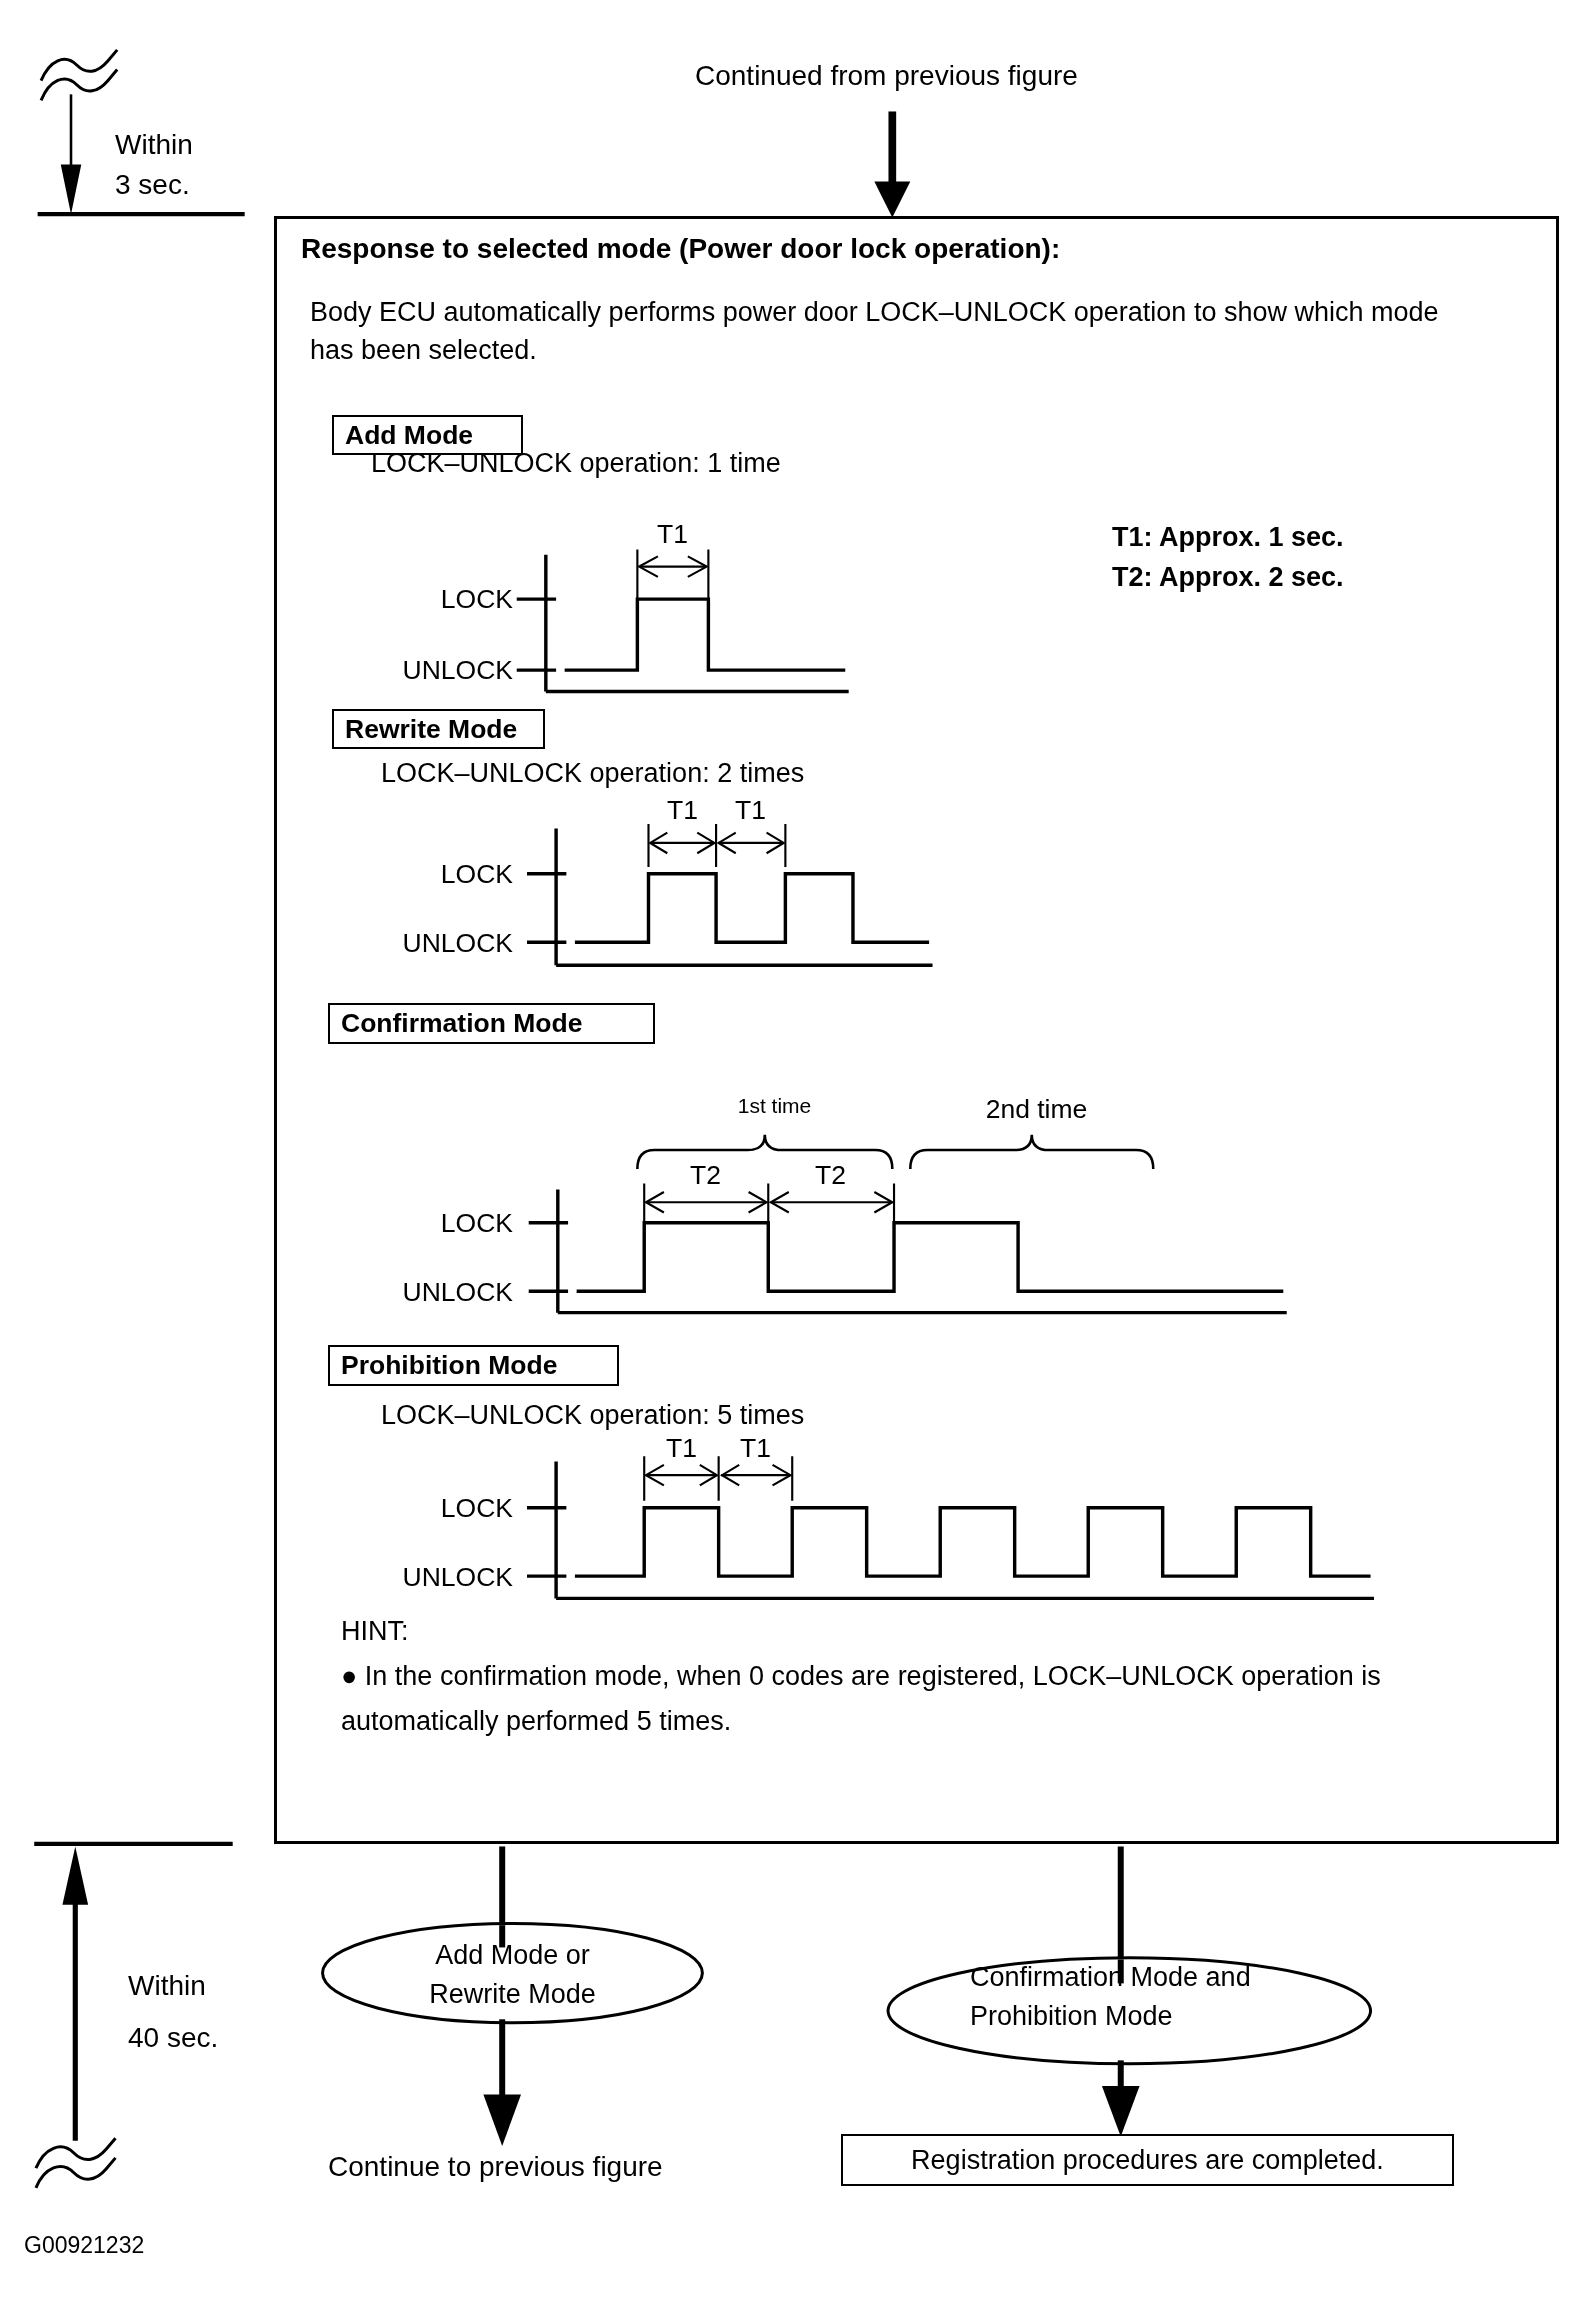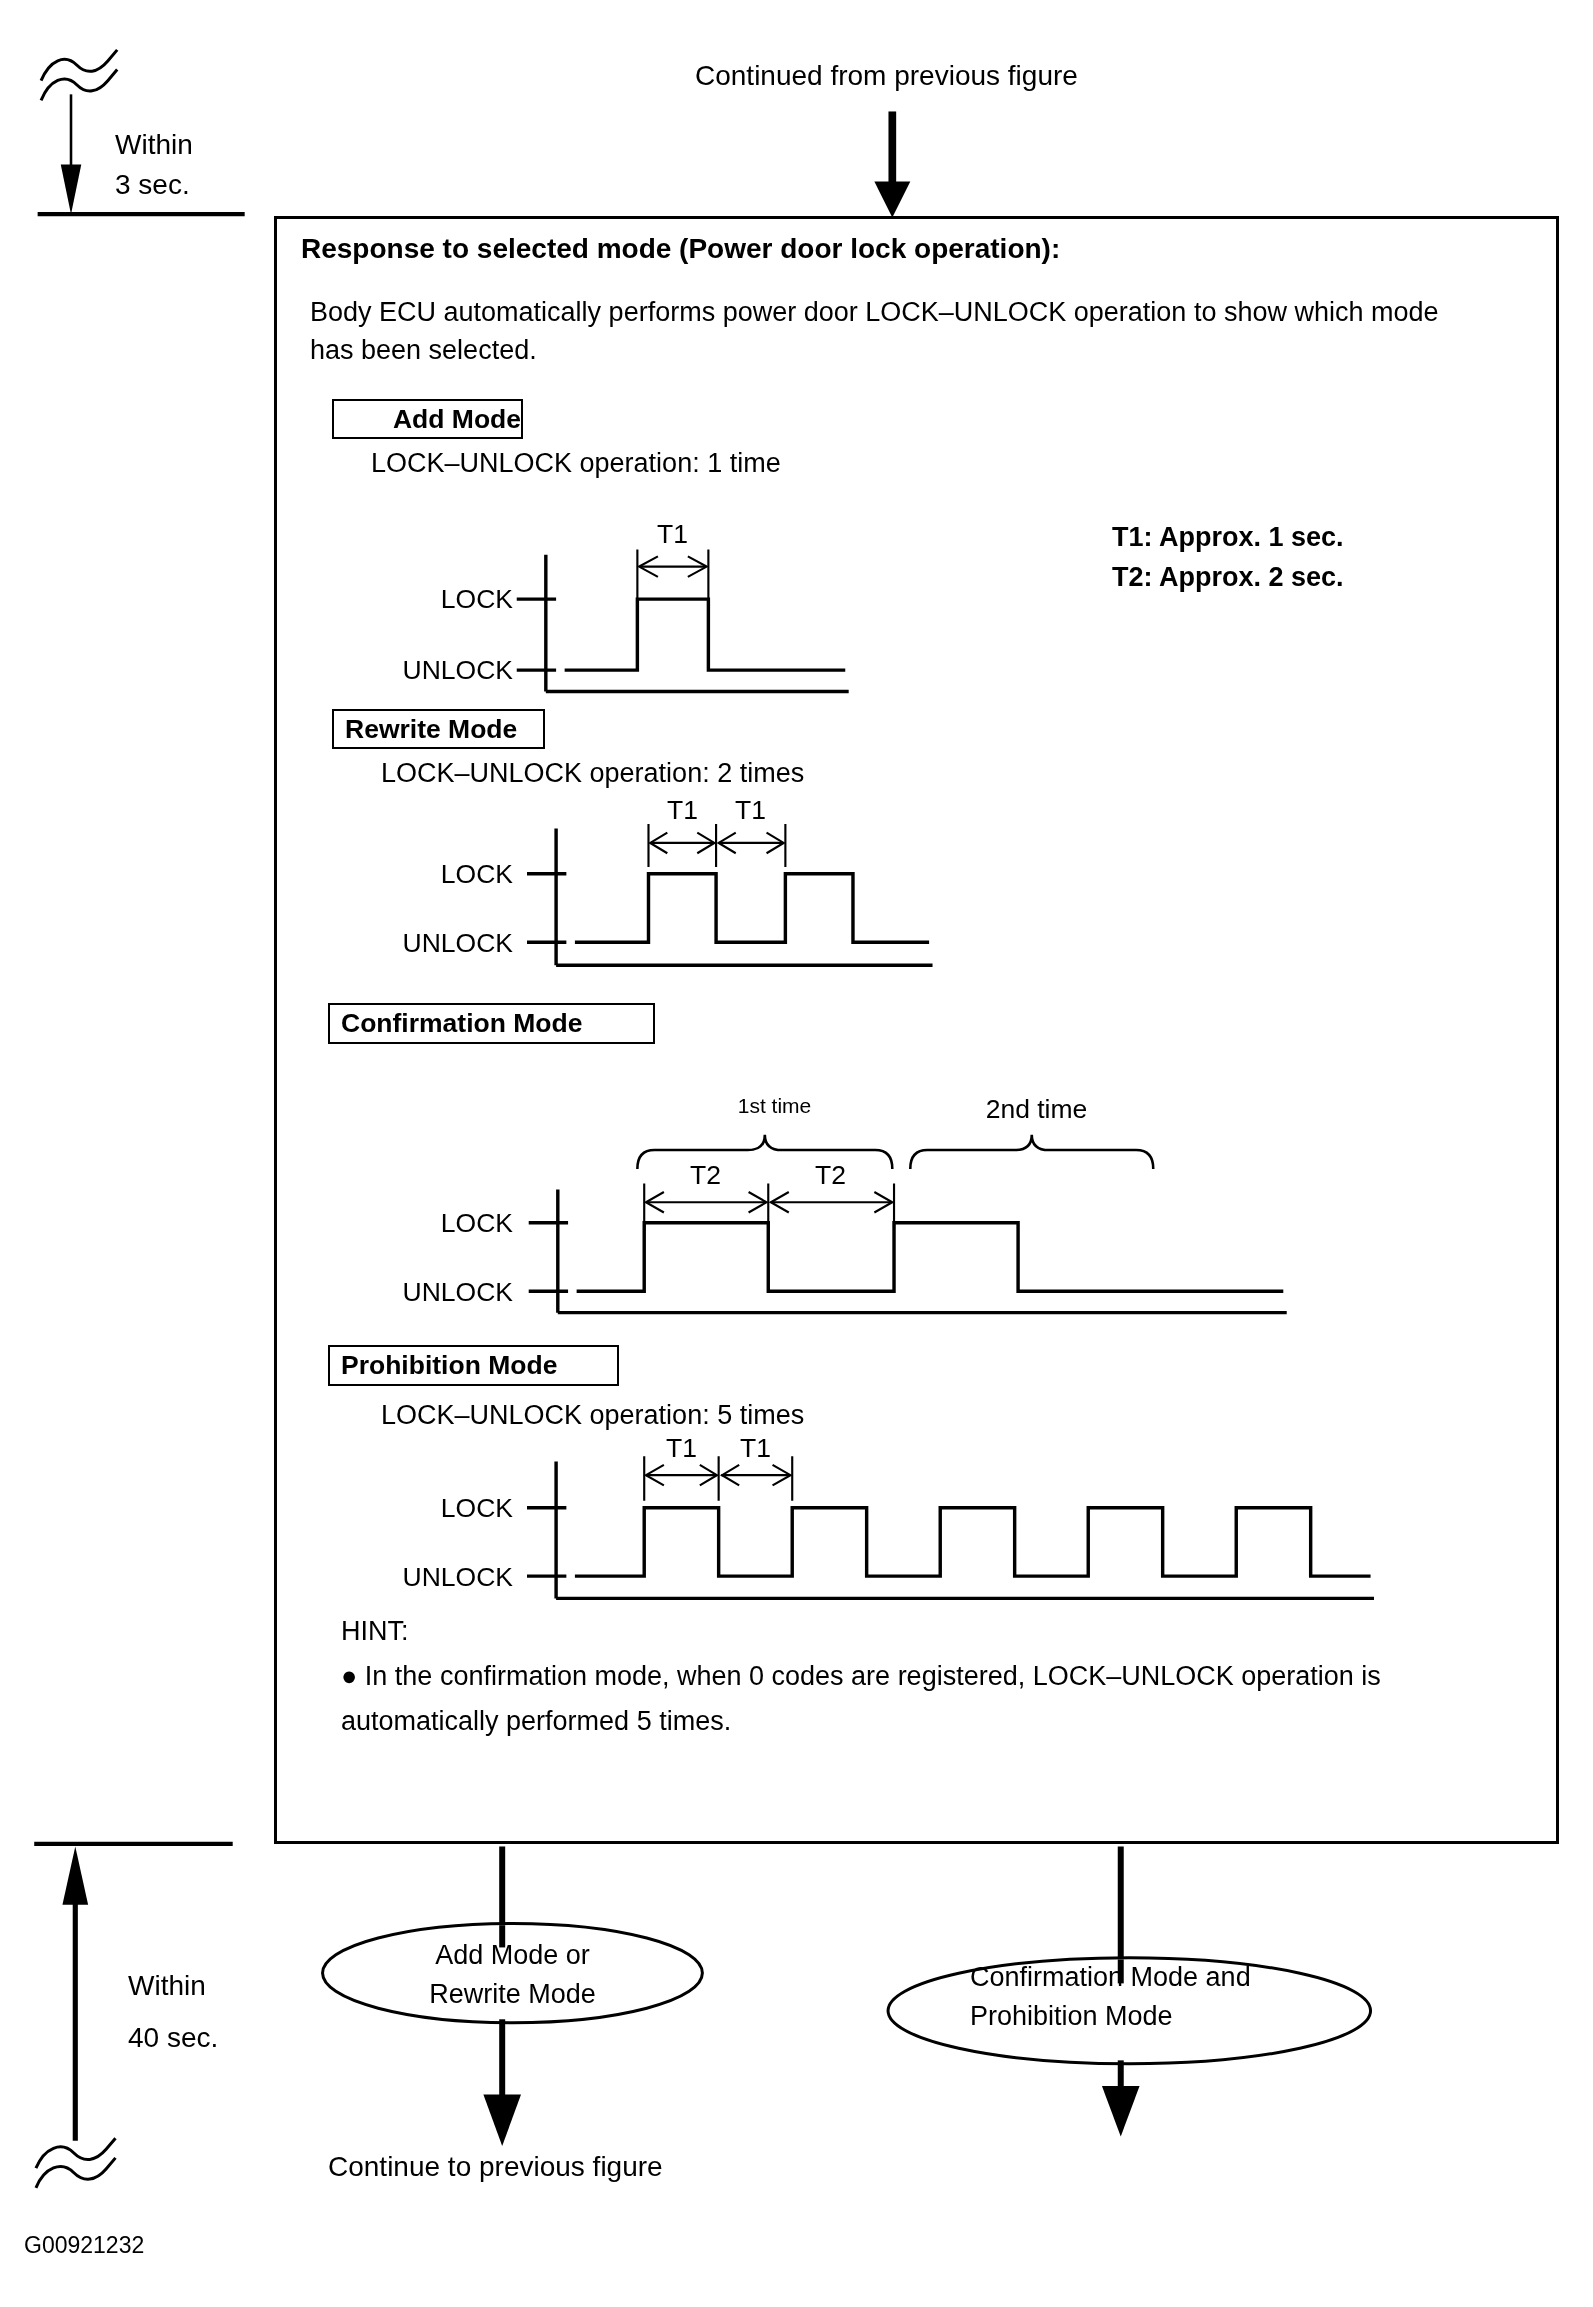--- a/index.html
+++ b/index.html
@@ -152,21 +152,21 @@
 
   <div class="txt b" style="left:301px;top:233px;font-size:28px;">Response to selected mode (Power door lock operation):</div>
 
   <div class="txt wrap" style="left:310px;top:293px;width:1151px;line-height:38px;">Body ECU automatically performs power door LOCK–UNLOCK operation to show which mode has been selected.</div>
 
   <div class="txt b" style="left:1112px;top:517px;line-height:40px;">
     <div>T1: Approx. 1 sec.</div>
     <div>T2: Approx. 2 sec.</div>
   </div>
 
-  <div class="mode-box" style="left:332px;top:399px;width:187px;height:36px;text-align:right;">
+  <div class="mode-box" style="left:332px;top:415px;width:187px;height:36px;">
     <div class="lbl" style="line-height:36px;">Add Mode</div>
   </div>
   <div class="txt" style="left:371px;top:448px;">LOCK–UNLOCK operation: 1 time</div>
   <div class="txt center" style="left:634px;top:519px;width:77px;font-size:26.5px;">T1</div>
   <div class="txt right" style="left:368px;top:584px;width:145px;font-size:26.5px;">LOCK</div>
   <div class="txt right" style="left:368px;top:655px;width:145px;font-size:26.5px;">UNLOCK</div>
 
   <div class="mode-box" style="left:332px;top:709px;width:209px;height:36px;">
     <div class="lbl" style="line-height:36px;">Rewrite Mode</div>
   </div>
@@ -213,17 +213,20 @@
     <div>Prohibition Mode</div>
   </div>
 
   <div class="txt" style="left:128px;top:1960px;font-size:28px;line-height:52px;">
     <div>Within</div>
     <div>40 sec.</div>
   </div>
 
   <div class="txt" style="left:328px;top:2151px;font-size:28px;text-align:center;">Continue to previous figure</div>
 
+  <div class="reg-box">
+    <div class="lbl">Registration procedures are completed.</div>
+  </div>
 
   <div class="txt" style="left:24px;top:2232px;font-size:23px;">G00921232</div>
 
 </div>
 
 
 </body></html>

